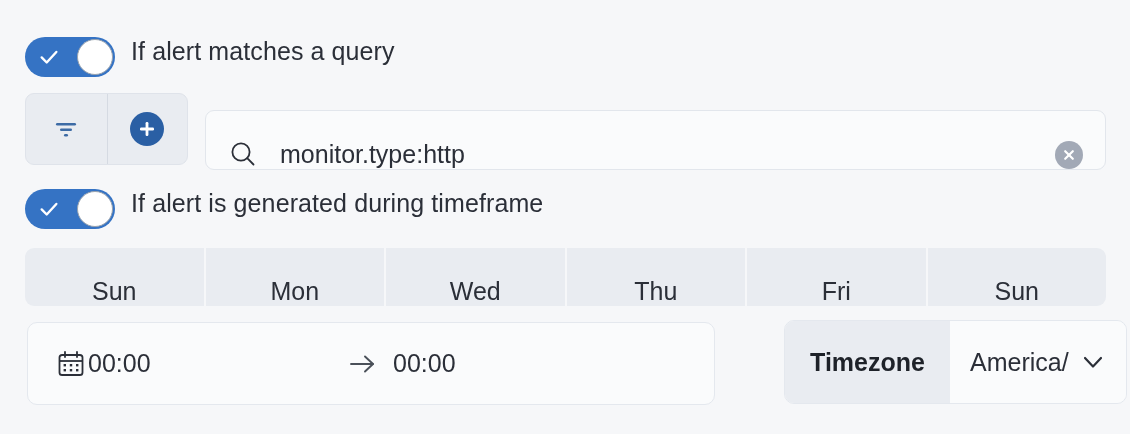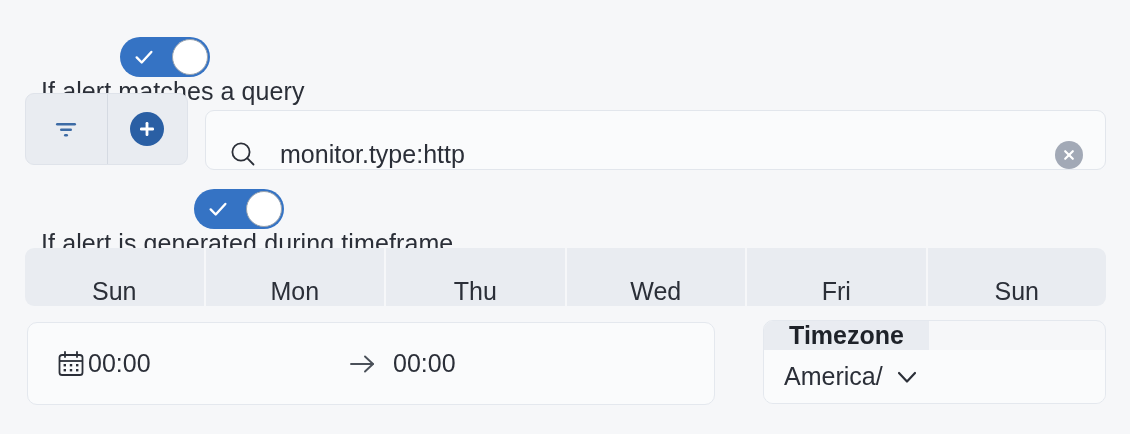--- a/index.html
+++ b/index.html
@@ -18,22 +18,21 @@
   .page {
     position: relative;
     width: 1130px;
     height: 434px;
   }
 
   
   .toggle-row {
     position: absolute;
     display: flex;
-    align-items: center;
-    flex-direction: column;
+    align-items: flex-start;
   }
   .toggle {
     position: relative;
     width: 90px;
     height: 40px;
     border-radius: 20px;
     background: #3573c4;
     flex: 0 0 auto;
     box-sizing: border-box;
   }
@@ -205,30 +204,29 @@
     width: 60px;
     display: flex;
     align-items: center;
     justify-content: center;
     flex: 0 0 auto;
   }
 
   
   .tz-panel {
     position: absolute;
-    left: 763px;
+    left: 784px;
     top: 320px;
     width: 343px;
     height: 84px;
     border-radius: 10px;
     overflow: hidden;
     display: flex;
     box-sizing: border-box;
     border: 1px solid #e4e8ee;
-    flex-direction: column;
   }
   .tz-label {
     width: 165px;
     background: #e9ecf1;
     display: flex;
     align-items: center;
     justify-content: center;
     font-size: 25px;
     font-weight: bold;
     color: #1e2229;
@@ -324,24 +322,24 @@
   </div>
 
   <div class="days">
     <div class="day">
       <span>Sun</span>
     </div>
     <div class="day">
       <span>Mon</span>
     </div>
     <div class="day">
+      <span>Wed</span>
+    </div>
+    <div class="day">
       <span>Thu</span>
-    </div>
-    <div class="day">
-      <span>Wed</span>
     </div>
     <div class="day">
       <span>Fri</span>
     </div>
     <div class="day">
       <span>Sun</span>
     </div>
   </div>
 
   <div class="time-panel">

